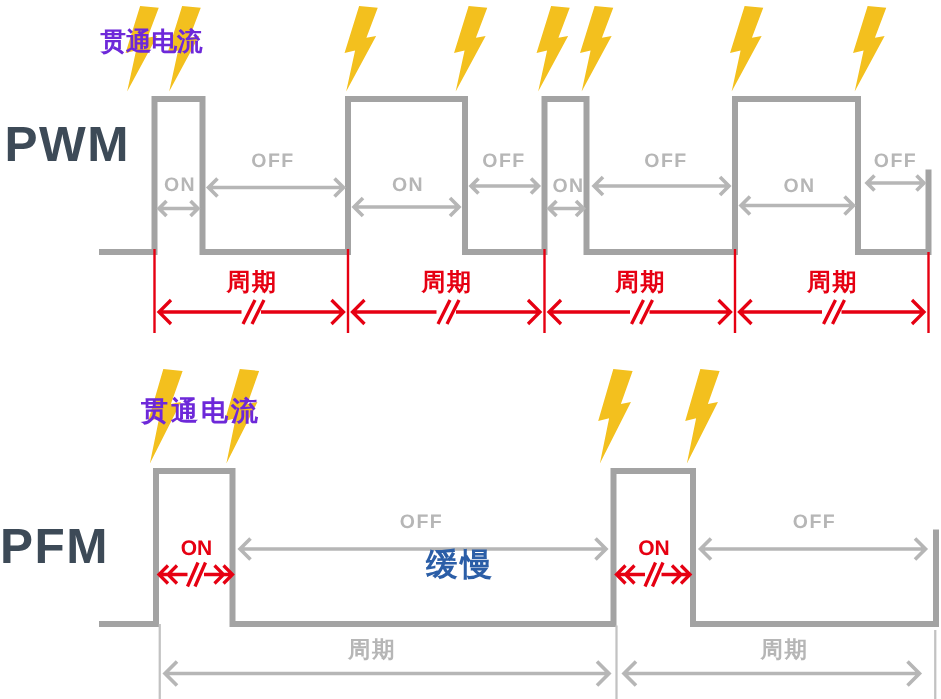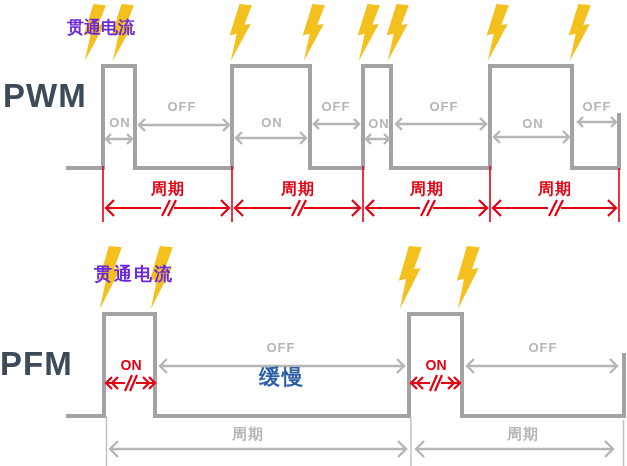--- a/index.html
+++ b/index.html
@@ -7,21 +7,21 @@
          font-family:"Liberation Sans", sans-serif;}
   #stage svg{position:absolute;left:0;top:0;}
   .lbl{position:absolute;white-space:nowrap;line-height:1;}
   .c{transform:translateX(-50%);}
   .section-title{font-size:33px;font-weight:bold;color:#3d4a57;letter-spacing:1px;}
   .thru{font-weight:bold;color:#6d28d9;}
   .gray-lbl{font-size:13px;font-weight:bold;color:#b6b6b6;letter-spacing:1px;}
   .red-period{font-size:16px;font-weight:bold;color:#e60012;letter-spacing:1px;}
   .red-on{font-size:14px;font-weight:bold;color:#e60012;}
   .gray-period{font-size:15px;font-weight:bold;color:#b6b6b6;letter-spacing:1px;}
-  .slow{font-size:21px;font-weight:bold;color:#2b5ea7;letter-spacing:2px;}
+  .slow{font-size:21px;font-weight:bold;color:#2b5ea7;letter-spacing:2px;margin-left:25px;}
   .wave{fill:none;stroke:#a3a3a3;stroke-width:4;}
   .ga{fill:none;stroke:#b6b6b6;stroke-width:2.4;}
   .ra{fill:none;stroke:#e60012;stroke-width:2.2;}
   .rv{fill:none;stroke:#e60012;stroke-width:1.6;}
   .gv{fill:none;stroke:#c2c2c2;stroke-width:1.5;}
   .gap{fill:#ffffff;stroke:none;}
   .bolt{fill:#f3c01e;}
 </style>
 </head>
 <body>

